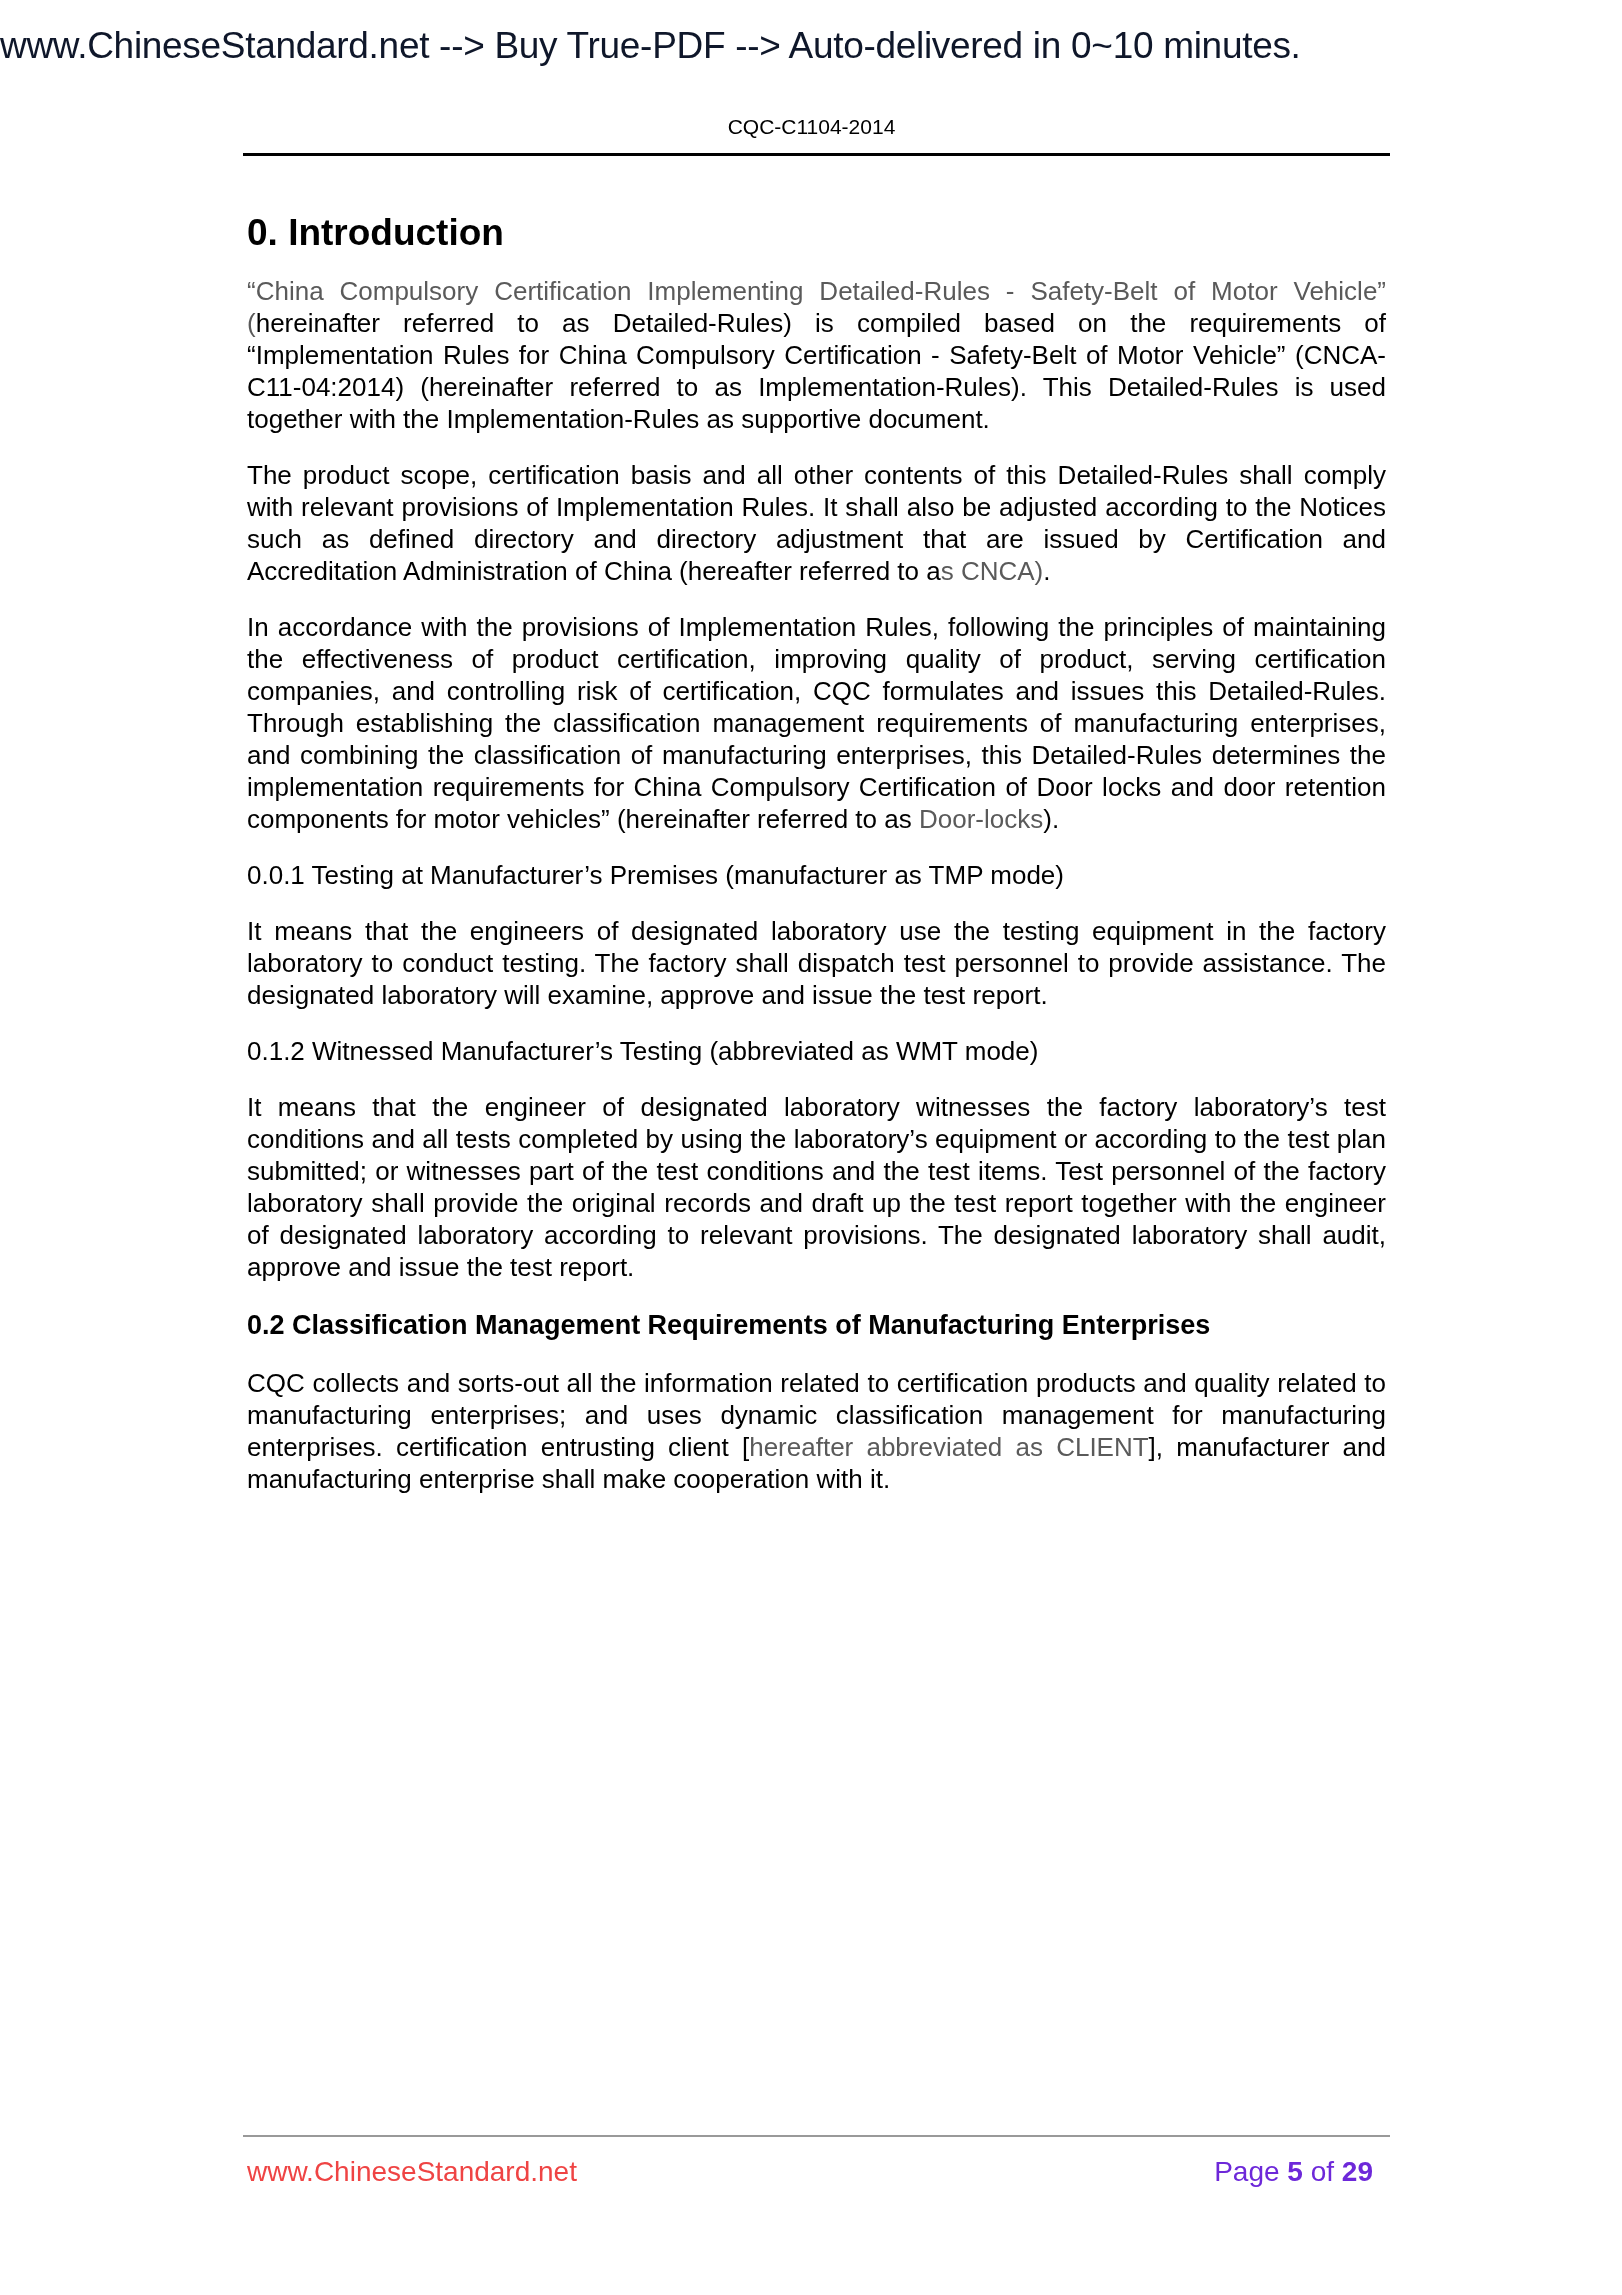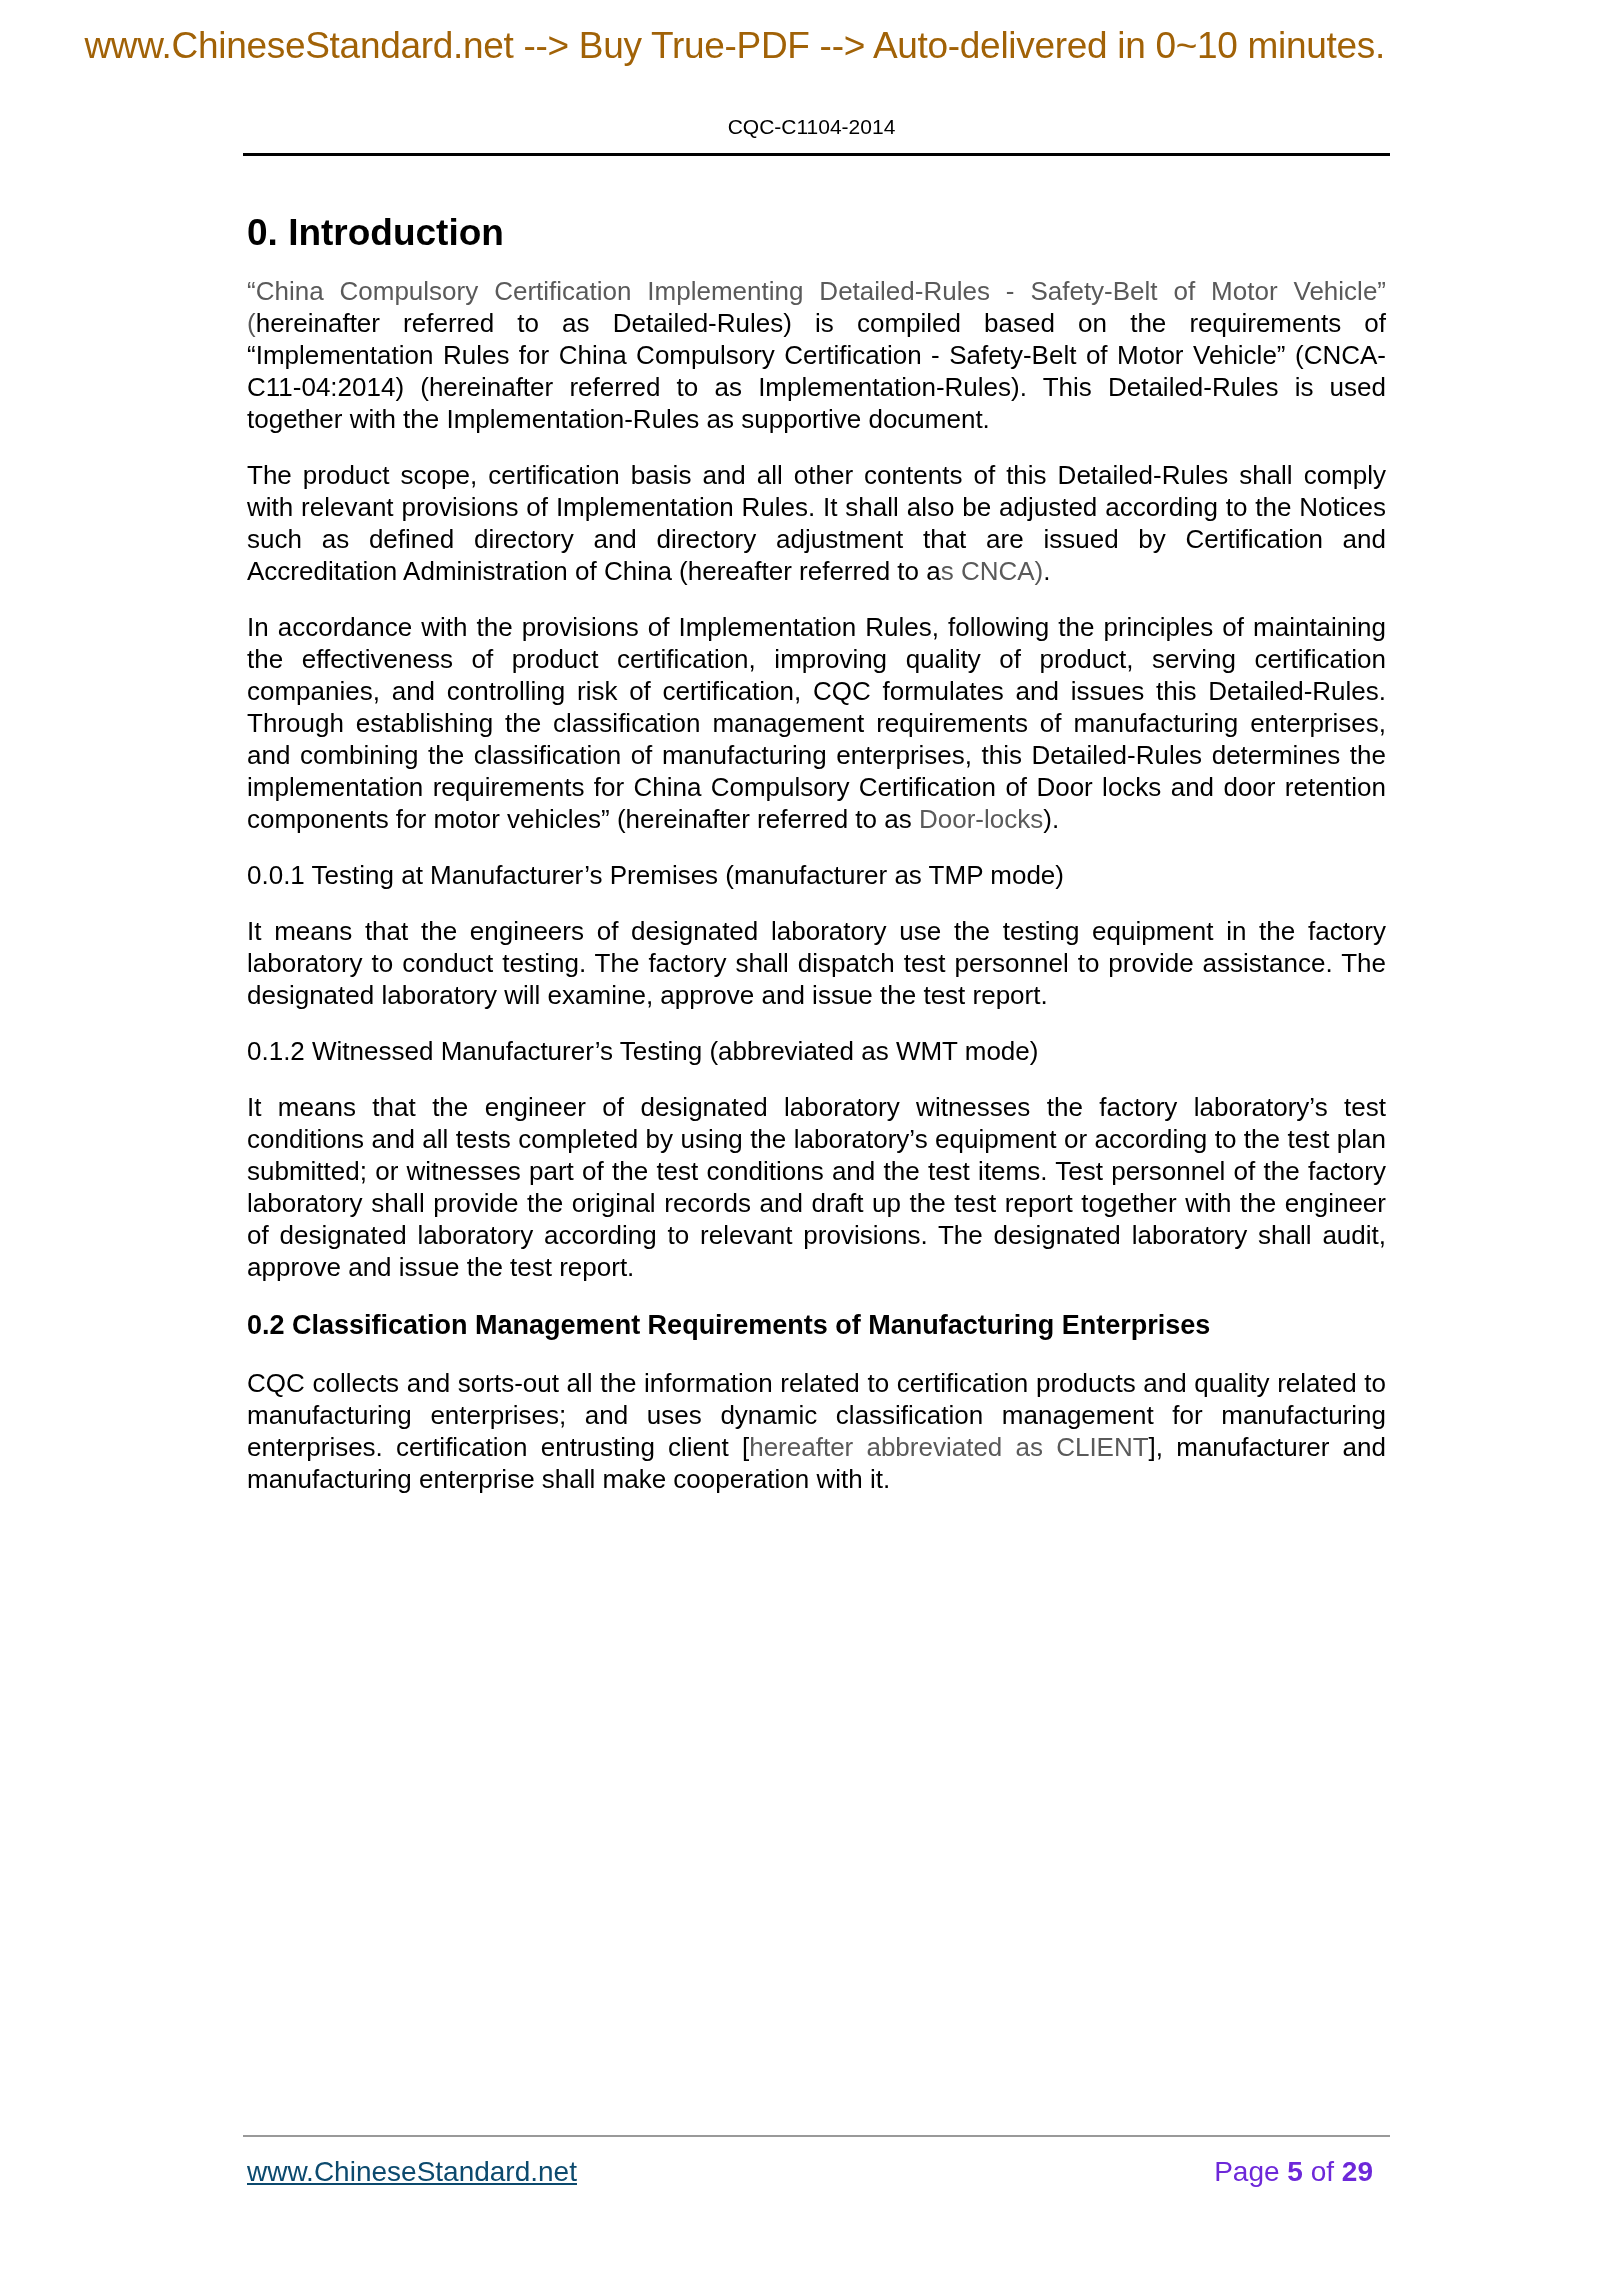--- a/index.html
+++ b/index.html
@@ -1,31 +1,31 @@
 <!DOCTYPE html>
 <html style="font-size:13.3px"><head>
 <meta charset="utf-8">
 <style>
   html, body { margin: 0; padding: 0; background: #ffffff; }
   body { width: 1623px; height: 2295px; position: relative; overflow: hidden;
          font-family: "Liberation Sans", sans-serif; color: #000; }
-  .banner { position: absolute; top: 25px; left: 0; width: 1385px; text-align: right;
-            font-size: 37px; color: #a16207; letter-spacing: -0.3px; }
+  .banner { position: absolute; top: 25px; left: 0; width: 1385px; text-align: left;
+            font-size: 37px; color: #0f172a; letter-spacing: -0.3px; }
   .docid { position: absolute; top: 115px; left: 0; width: 1623px; text-align: center;
            font-size: 21px; color: #000; }
   .header-rule { position: absolute; top: 153px; left: 243px; width: 1147px; height: 2.5px; background: #000; }
   .content { position: absolute; top: 208px; left: 247px; width: 1139px; }
   h1 { margin: 0 0 17px 0; font-size: 37px; font-weight: bold; line-height: 50px; }
   h2 { margin: 0 0 23px 0; font-size: 27px; font-weight: bold; line-height: 37px; }
   p { margin: 0 0 24px 0; font-size: 26px; line-height: 32px; text-align: justify; }
   p.sub { text-align: left; }
   .gray { color: #5a5a5a; }
   .footer-rule { position: absolute; top: 2135px; left: 243px; width: 1147px; height: 1.7px; background: #999; }
-  .footer-link { position: absolute; top: 2156px; left: 247px; font-size: 28px; color: #0c4a6e;
-                 text-decoration: underline; }
+  .footer-link { position: absolute; top: 2156px; left: 247px; font-size: 28px; color: #ef4444;
+                 }
   .footer-page { position: absolute; top: 2156px; right: 250px; font-size: 28px; color: #6d28d9; }
   .footer-page b { font-weight: bold; }
 </style>
 </head>
 <body>
 
 <div class="banner">www.ChineseStandard.net --&gt; Buy True-PDF --&gt; Auto-delivered in 0~10 minutes.</div>
 <div class="docid">CQC-C1104-2014</div>
 <div class="header-rule"></div>
 

